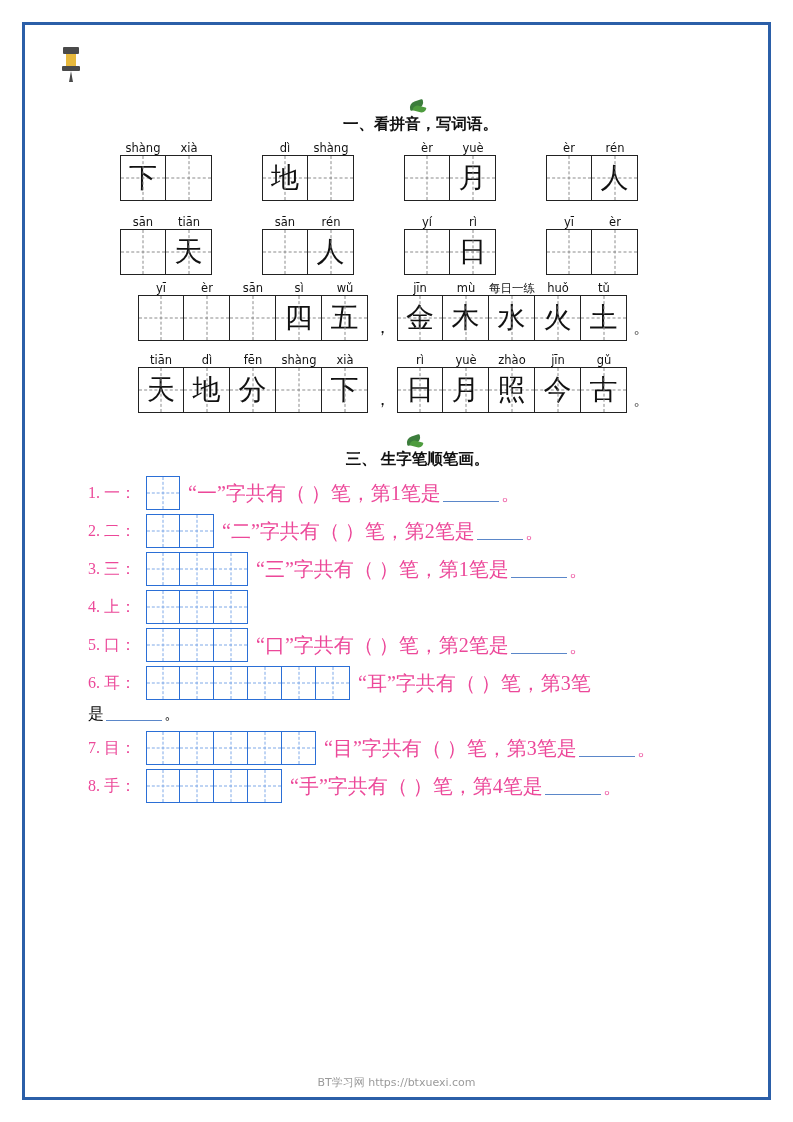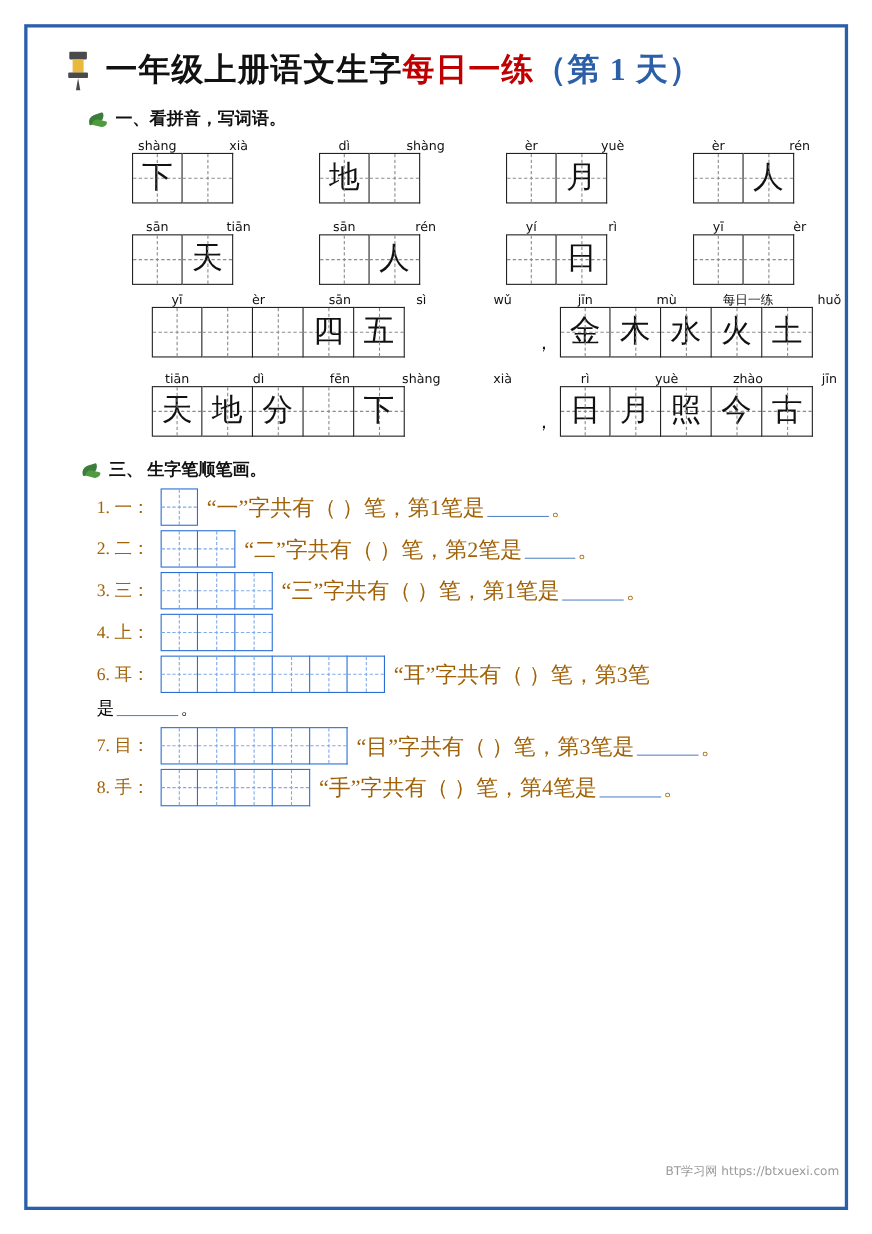--- a/index.html
+++ b/index.html
@@ -33,20 +33,21 @@
     letter-spacing:1px;white-space:nowrap;
   }
   .title-text .red{color:#c00000;}
   .title-text .blue{color:#2b5fa8;}
 
   
   .sec-head{
     display:flex;align-items:center;
     font-size:15.5px;font-weight:bold;color:#111;
     margin:10px 0 6px 48px;
+    flex-direction:column;
   }
   .leaf{display:inline-block;width:22px;height:16px;position:relative;margin-right:5px;}
   .leaf:before{
     content:"";position:absolute;left:2px;top:3px;width:15px;height:8px;
     background:#3c7d3c;border-radius:10px 2px 10px 2px;transform:rotate(-18deg);
   }
   .leaf:after{
     content:"";position:absolute;left:6px;top:8px;width:13px;height:6px;
     background:#4e9c3e;border-radius:9px 2px 9px 2px;transform:rotate(14deg);
   }
@@ -72,80 +73,77 @@
     position:absolute;inset:0;display:flex;align-items:center;justify-content:center;
     font-size:28px;font-family:"Liberation Serif",serif;color:#111;line-height:1;
   }
 
   
   .tzg.blue{border-color:#2b6fd6;}
   .tzg.blue:before{border-top-color:#7fa9e8;}
   .tzg.blue:after{border-left-color:#7fa9e8;}
 
   
-  .py-row{display:flex;gap:28px;}
+  .py-row{display:flex;}
   .py{
     width:46px;text-align:center;font-size:11.5px;
     font-family:"DejaVu Sans", sans-serif;color:#111;
     letter-spacing:0;line-height:14px;
   }
 
   .word-group{display:inline-block;margin-right:0;}
   .grid-row{display:flex;}
 
   
   .s1-line{display:flex;margin-left:90px;margin-bottom:6px;}
   .s1-line .word-group{margin-right:50px;}
 
   
   .s2-line{display:flex;align-items:flex-end;margin-left:108px;margin-bottom:8px;}
   .s2-punct{font-size:17px;margin:0 6px 2px 6px;color:#111;}
 
   
   .q-row{
     display:flex;align-items:center;
-    font-size:16px;color:#a16207;
+    font-size:16px;color:#ec4899;
     margin:0 0 4px 58px;
     min-height:34px;
   }
   .q-num{min-width:50px;font-size:16px;}
   .q-grid{display:flex;margin:0 8px;}
   .q-grid .tzg{width:34px;height:34px;}
   .q-text{font-size:20px;white-space:nowrap;}
   .blank{
     display:inline-block;width:56px;border-bottom:1px solid #5b87c9;
     height:16px;margin:0 2px;vertical-align:-2px;
   }
   .blank.short{width:46px;}
   .q-cont{font-size:16px;margin:0 0 6px 58px;}
 
   
   .footer{
-    position:absolute;left:0;right:0;bottom:20px;text-align:right;
+    position:absolute;left:0;right:0;bottom:2px;text-align:center;
     font-size:11px;color:#9a9a9a;font-family:"DejaVu Sans",sans-serif;
   }
 </style>
 </head>
 <body>
 
 <div class="page-border"></div>
 <div class="page-inner">
 
   <div class="title-row">
     <span class="pin-icon">
       <svg width="34" height="40" viewBox="0 0 34 40">
         <rect x="9" y="3" width="16" height="7" rx="1" fill="#4a4a4a"></rect>
         <rect x="12" y="10" width="10" height="12" fill="#e8b93c"></rect>
         <rect x="8" y="22" width="18" height="5" rx="1" fill="#4a4a4a"></rect>
         <path d="M17 27 L19 38 L15 38 Z" fill="#4a4a4a"></path>
       </svg>
     </span>
-    <span class="title-text">
-      <span>一年级上册语文生字</span><span class="red">每日一练</span><span class="blue">（第 1 天）</span>
-    </span>
   </div>
 
   <div class="sec-head">
     <span class="leaf"></span>
     <span>一、看拼音，写词语。</span>
   </div>
 
   <div class="s1-line">
     <div class="word-group">
       <div class="py-row">
@@ -413,20 +411,29 @@
 
   <div class="q-row">
     <span class="q-num"><span>4.</span> <span>上</span>：</span>
     <span class="q-grid">
         <span class="tzg blue"></span>
         <span class="tzg blue"></span>
         <span class="tzg blue"></span>
       </span>
   </div>
 
+  <div class="q-row">
+    <span class="q-num"><span>5.</span> <span>口</span>：</span>
+    <span class="q-grid">
+        <span class="tzg blue"></span>
+        <span class="tzg blue"></span>
+        <span class="tzg blue"></span>
+      </span>
+    <span class="q-text"><span>“</span><span>口</span><span>”字共有（    ）笔，第2笔是</span><span class="blank"></span><span>。</span></span>
+  </div>
 
   <div class="q-row">
     <span class="q-num"><span>6.</span> <span>耳</span>：</span>
     <span class="q-grid">
         <span class="tzg blue"></span>
         <span class="tzg blue"></span>
         <span class="tzg blue"></span>
         <span class="tzg blue"></span>
         <span class="tzg blue"></span>
         <span class="tzg blue"></span>

